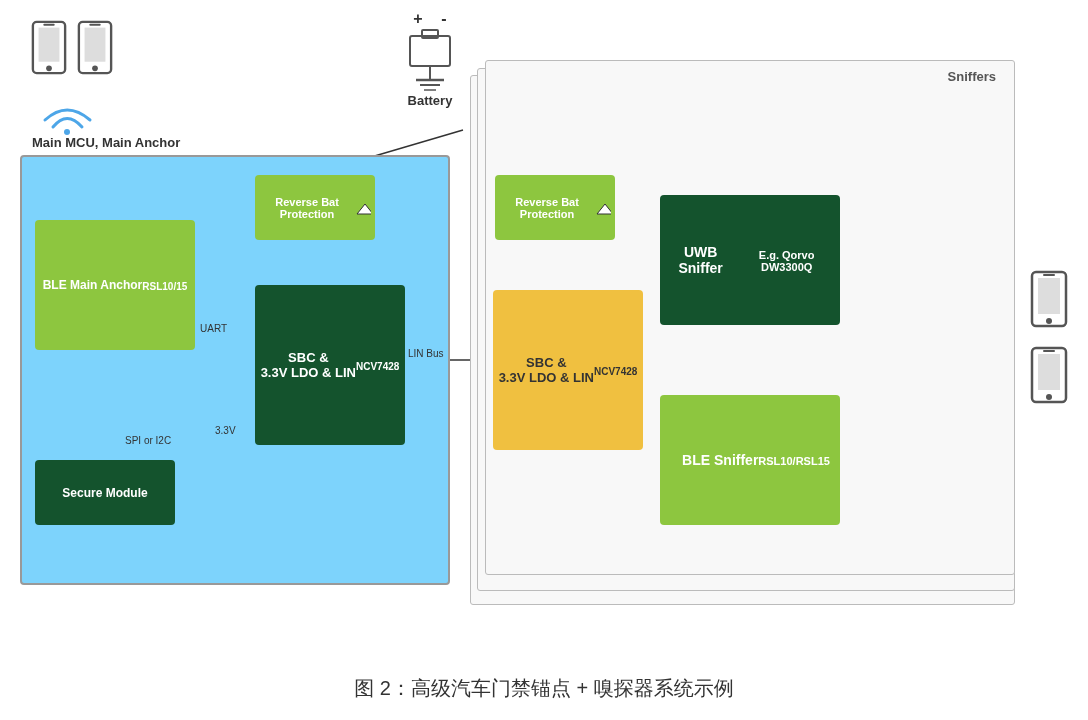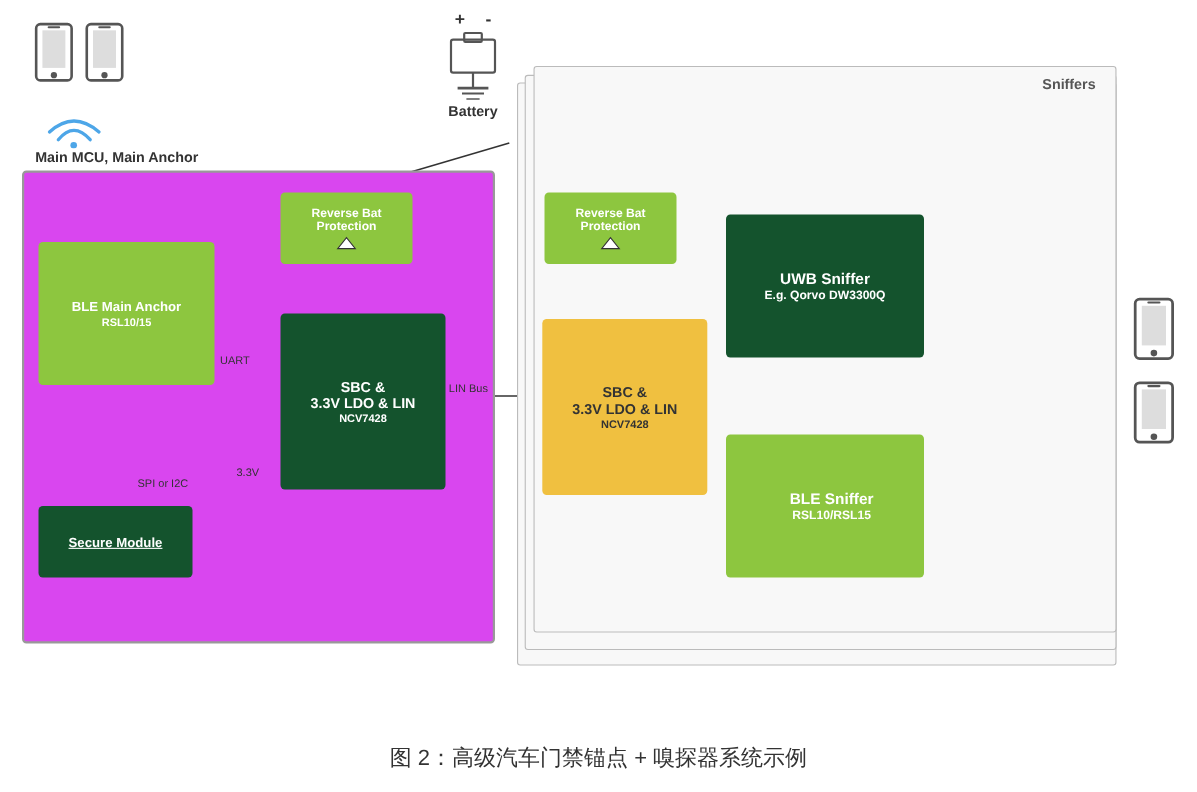--- a/index.html
+++ b/index.html
@@ -75,21 +75,21 @@
     }
 
     
     .main-mcu-box {
       position: absolute;
       top: 155px;
       left: 20px;
       width: 430px;
       height: 430px;
       border: 2px solid #999;
-      background: #d946ef;
+      background: #7dd3fc;
       border-radius: 4px;
     }
     .main-mcu-label {
       position: absolute;
       top: -22px;
       left: 10px;
       font-size: 13px;
       font-weight: bold;
       color: #333;
     }
@@ -106,21 +106,20 @@
       font-size: 13px;
       font-weight: bold;
       color: #555;
     }
 
     
     .block {
       position: absolute;
       border-radius: 4px;
       display: flex;
-      flex-direction: column;
       align-items: center;
       justify-content: center;
       text-align: center;
       font-weight: bold;
       font-size: 12px;
       color: #fff;
       padding: 4px;
     }
     .block-yellow { background: #f0c040; color: #333; }
     .block-dark-orange { background: #14532d; }
@@ -254,21 +253,21 @@
         <polygon points="10,2 2,12 18,12" fill="#fff" stroke="#333" stroke-width="1"></polygon>
       </svg>
   </div>
 
   <div class="block block-dark-orange" style="top:285px; left:255px; width:150px; height:160px; z-index:10;">
     <span style="white-space:pre-line; font-size:13px;">SBC &amp;
 3.3V LDO &amp; LIN</span>
     <span class="block-subtitle">NCV7428</span>
   </div>
 
-  <div class="block block-dark-orange" style="top:460px; left:35px; width:140px; height:65px; z-index:10;text-decoration:underline;">
+  <div class="block block-dark-orange" style="top:460px; left:35px; width:140px; height:65px; z-index:10;">
     <span>Secure Module</span>
   </div>
 
   <div class="block block-lime" style="top:175px; left:495px; width:120px; height:65px; z-index:10;">
     <span style="font-size:11px; text-align:center;">Reverse Bat Protection</span>
     <svg width="20" height="14" style="margin-top:2px;">
         <polygon points="10,2 2,12 18,12" fill="#fff" stroke="#333" stroke-width="1"></polygon>
       </svg>
   </div>
 

